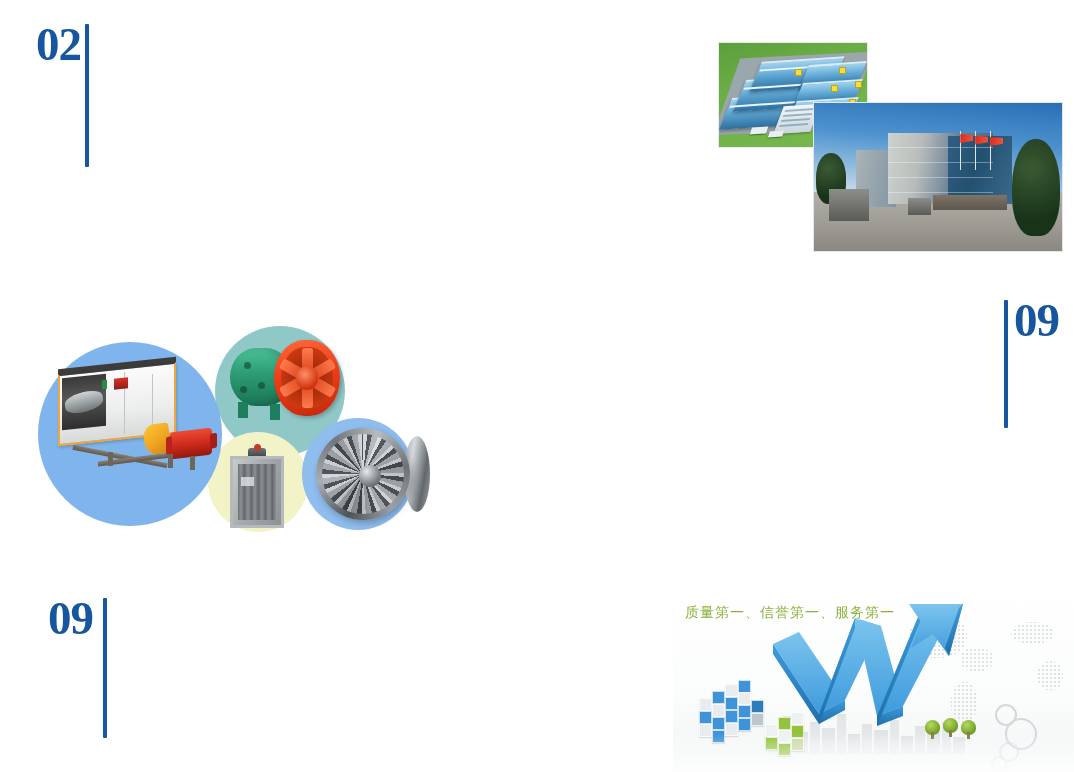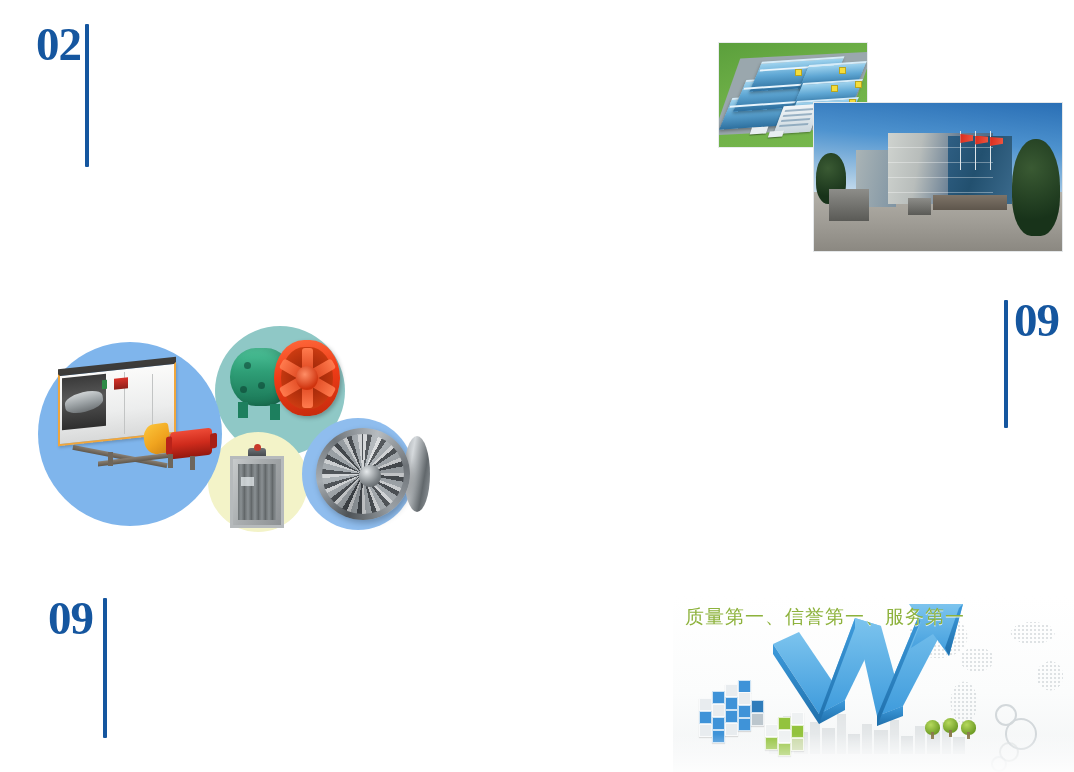--- a/index.html
+++ b/index.html
@@ -362,21 +362,21 @@
     position:absolute; left:96px; bottom:18px; width:210px; height:46px;
     opacity:.30;
   }
   #growth .skyline i {
     position:absolute; bottom:0; display:block;
     background: linear-gradient(180deg,#aeb6bb,#dfe3e5);
   }
   #growth .slogan {
     position:absolute; left:12px; top:8px;
     font-family: Liberation Mono, monospace;
-    font-size: 19px;
+    font-size: 14px;
     letter-spacing: 1px;
     color: #8db23c;
     text-shadow: 0 1px 0 rgba(255,255,255,.8);
     white-space: nowrap;
   }
   #growth .reflect {
     position:absolute; left:0; bottom:0; right:0; height:38px;
     background: linear-gradient(180deg, rgba(255,255,255,0), rgba(255,255,255,.85));
   }
   #growth .ring {

